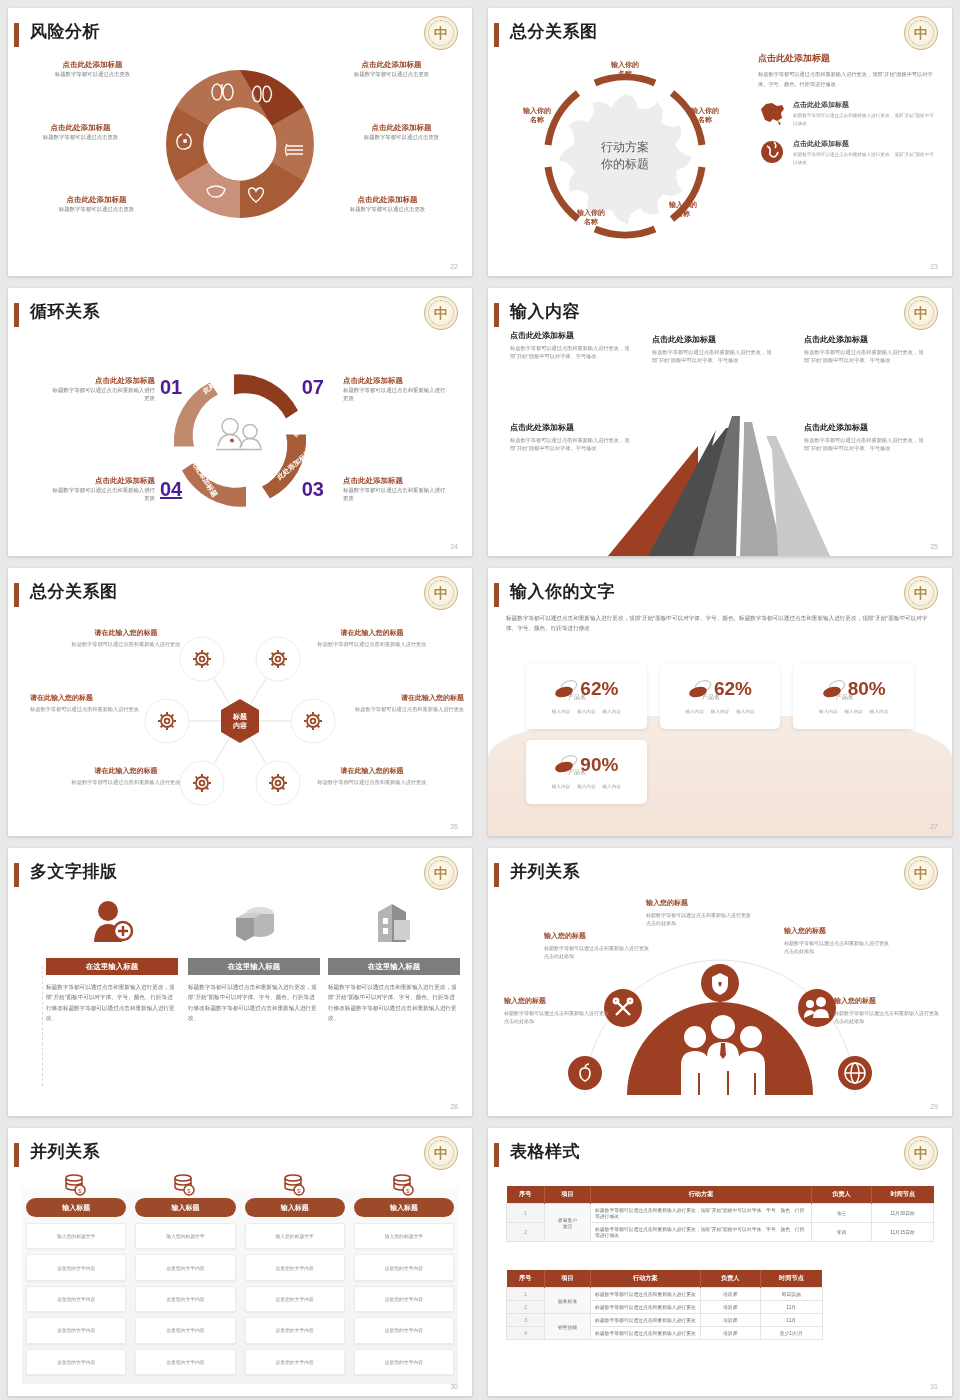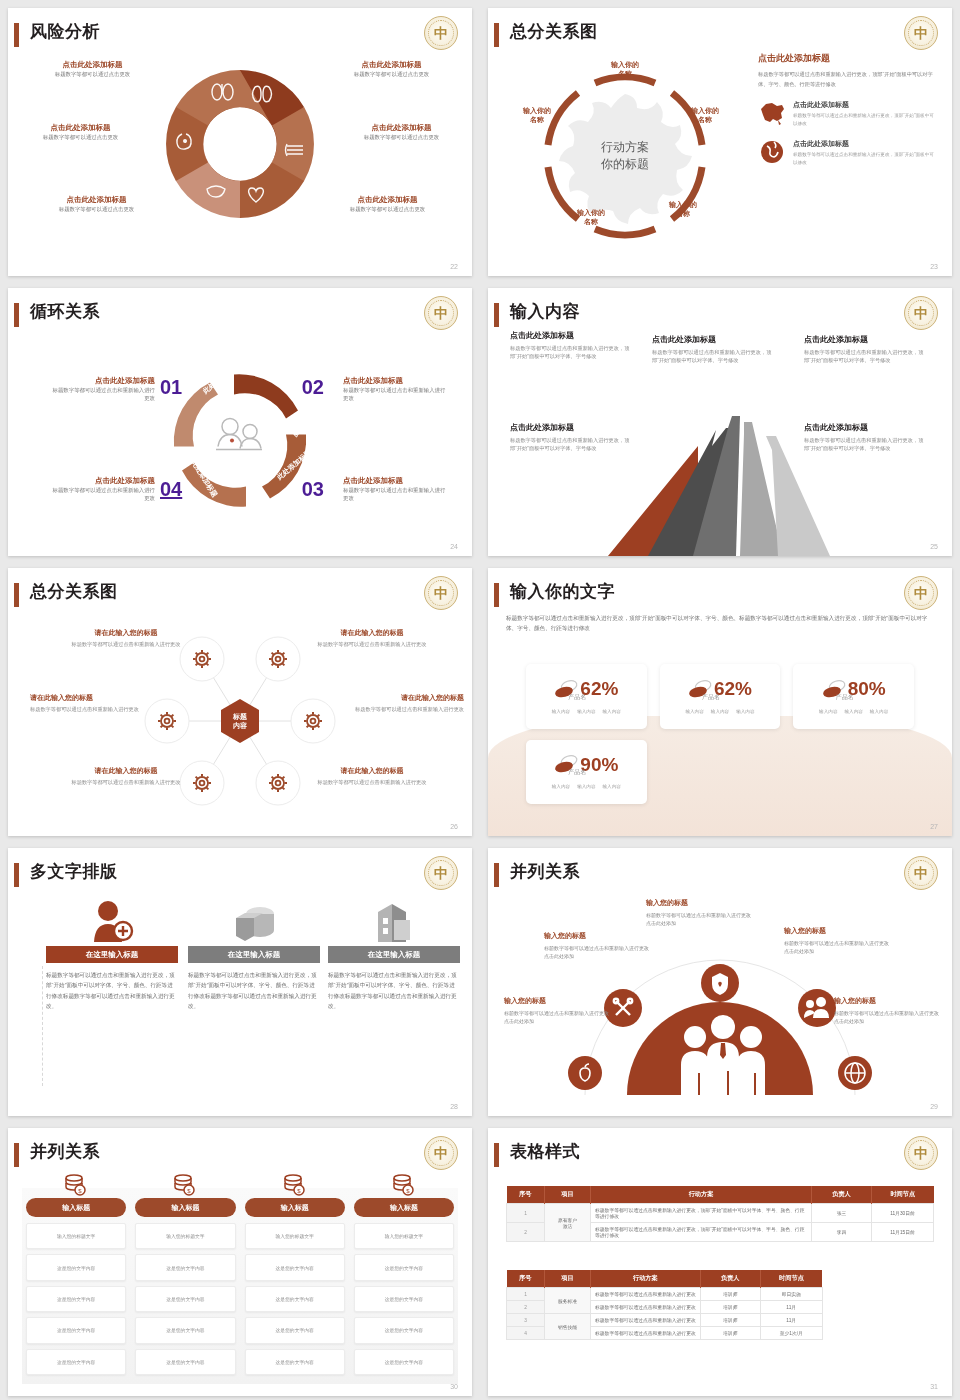--- a/index.html
+++ b/index.html
@@ -111,21 +111,21 @@
          align-items:center; padding:5px 4px;}
   .prow{display:flex; align-items:center; }
   .pname{font-size:6px;color:#8d8d8d;margin-top:-6px;margin-left:-18px;}
   .pval{font-size:19px;font-weight:bold;color:#9d3f22;line-height:1;}
   .psub{display:flex; gap:7px; margin-top:7px;}
   .psub span{font-size:4.6px;color:#9a9a9a;}
 
   
   .s7col{position:absolute; width:132px; top:44px;}
   .s7ico{height:52px;display:flex;align-items:flex-end;justify-content:center;}
-  .s7bar{margin-top:2px; height:17px; display:flex; align-items:center;
+  .s7bar{margin-top:14px; height:17px; display:flex; align-items:center;
          justify-content:center; color:#fff; font-size:7.5px; font-weight:bold;}
   .s7body{margin-top:7px; font-size:5.6px; color:#6a6a6a; line-height:1.85;}
   .s7div{position:absolute; top:118px; height:120px; border-left:1px dashed #d8d8d8;}
 
   
   .s8lbl{position:absolute;}
   .s8h{font-size:7px;font-weight:bold;color:#9d4a2b;margin-bottom:3px;}
   .s8b{font-size:5px;color:#8a8a8a;line-height:1.6;}
 
   
@@ -376,21 +376,21 @@
         </g>
         <g font-size="7" font-weight="bold" fill="#fff" font-family="Liberation Sans, sans-serif">
           <text x="48" y="36" transform="rotate(-42 48 36)">此处添加标题</text>
           <text x="108" y="52" transform="rotate(40 108 52)">此处添加标题</text>
           <text x="122" y="122" transform="rotate(-40 122 122)">此处添加标题</text>
           <text x="34" y="104" transform="rotate(58 34 104)">此处添加标题</text>
         </g>
       </svg>
 
       <div class="s3num" style="left:152px; top:88px;">01</div>
-      <div class="s3num" style="right:148px; top:88px;">02</div>
+      <div class="s3num" style="right:148px; top:88px;">07</div>
       <div class="s3num" style="right:148px; top:190px;">03</div>
       <div class="s3num" style="left:152px; top:190px;text-decoration:underline;">04</div>
 
       <div class="s3txt" style="left:42px; top:88px; text-align:right;">
         <div class="h-sm">点击此处添加标题</div>
         <div class="b-sm">标题数字等都可以通过点击和重新输入进行更改</div>
       </div>
       <div class="s3txt" style="right:24px; top:88px;">
         <div class="h-sm">点击此处添加标题</div>
         <div class="b-sm">标题数字等都可以通过点击和重新输入进行更改</div>

